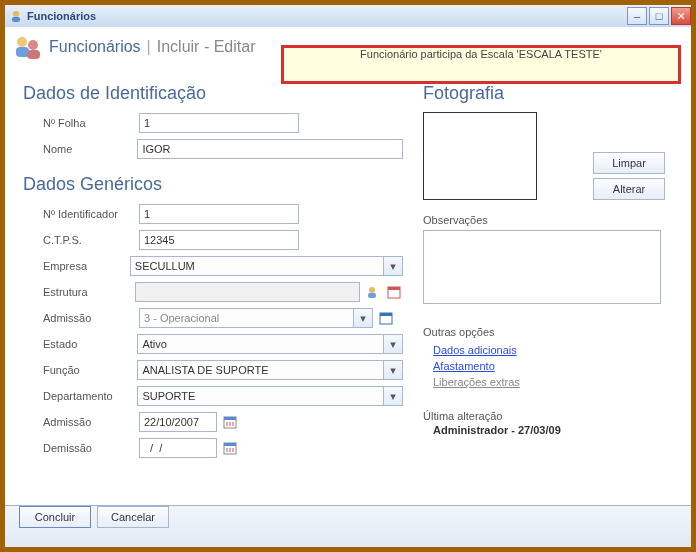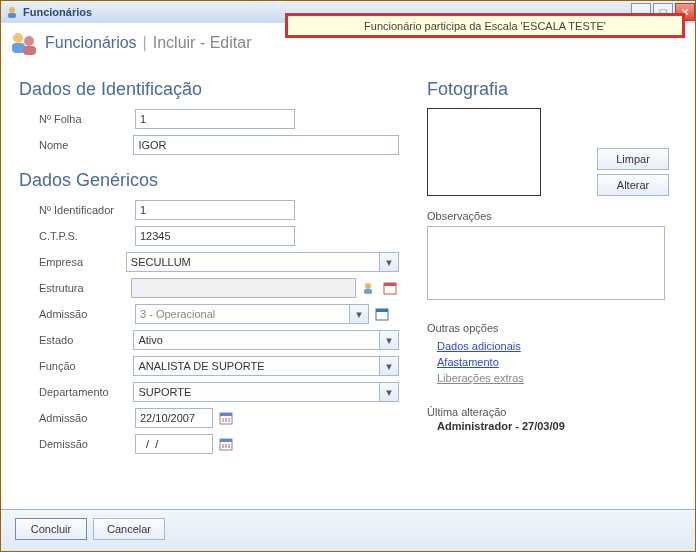--- a/index.html
+++ b/index.html
@@ -1,30 +1,30 @@
 <!DOCTYPE html>
 <html><head>
 <meta charset="utf-8">
 <style>
 * { box-sizing: border-box; margin: 0; padding: 0; font-family: Tahoma, Arial, sans-serif; font-size: 11px; }
 body { background: #fff; }
-.window { width: 696px; height: 552px; background: #fff; border: 1px solid #a16207; position: relative; }
+.window { width: 696px; height: 552px; background: #fff; border: 5px solid #a16207; position: relative; }
 .titlebar { height: 22px; background: linear-gradient(#e8f0fa, #c9dbf0); display: flex; align-items: center; padding-left: 4px; }
 .titlebar .ticon { width: 14px; height: 14px; margin-right: 4px; display:inline-block; }
 .titlebar .ttext { color: #2b4a7a; font-weight: bold; }
 .titlebar .wbtns { margin-left: auto; display: flex; }
 .wbtn { width: 20px; height: 18px; border: 1px solid #7a96bf; background: linear-gradient(#f5f9ff,#d6e4f5); margin-left: 2px; display:flex; align-items:center; justify-content:center; color:#2b4a7a; cursor:pointer; }
 .wbtn.close { background: linear-gradient(#f29b8e,#d84b3a); color:#fff; border-color:#b33; }
 
 .header { height: 40px; display:flex; align-items:center; padding: 0 8px; }
 .header .hicon { width: 30px; height: 28px; margin-right:6px; }
 .header .htitle { color: #4a6a9a; font-size: 16px; }
 .header .pipe { color:#aaa; margin: 0 6px; font-size:16px; }
 .header .hsub { color:#888; font-size:16px; }
-.msgbox { position:absolute; right:10px; top:12px; width:400px; height:25px; background:#ffffe0; border:3px solid #d83030; display:flex; align-items:center; justify-content:center; color:#444; }
+.msgbox { position:absolute; right:10px; top:40px; width:400px; height:39px; background:#ffffe0; border:3px solid #d83030; display:flex; align-items:flex-start; justify-content:center; color:#444; }
 
 .content { padding: 12px 18px 0 18px; position:relative; height: calc(100% - 22px - 40px - 42px); }
 .section-title { color:#4a6a9a; font-size:18px; margin-bottom:8px; margin-top:4px; }
 .row { display:flex; align-items:center; margin-bottom:4px; height:22px; }
 .lbl { width: 96px; color:#555;margin-left:20px; }
 .inp { height: 20px; border:1px solid #a8b8cc; padding:2px 4px; background:#fff; color:#333; }
 .inp.sel { background:#fdfdfd; }
 .inp[readonly] { background:#f0f0f0; }
 .combo { display:flex; }
 .combo .inp { flex:1; border-right:none; }
@@ -32,21 +32,21 @@
 .iconbtn { width:18px; height:18px; margin-left:4px; display:inline-flex; align-items:center; justify-content:center; cursor:pointer; }
 
 .left { width: 380px; float:left; }
 .right { width: 250px; float:right; }
 .photo-frame { width:114px; height:88px; border:1px solid #333; background:#fff; float:left; }
 .photo-btns { float:right; margin-right:8px; }
 .btn { min-width:72px; height:22px; border:1px solid #a8b8cc; background:linear-gradient(#fcfdff,#e8eef7); color:#334; cursor:pointer; display:flex;align-items:center;justify-content:center; margin-bottom:4px; padding: 0 10px; }
 .obs { width: 238px; height: 74px; border:1px solid #a8b8cc; background:#fff; color:#333; padding:3px; resize:none; }
 .link { color:#2b4ae0; text-decoration:underline; cursor:pointer; margin: 2px 0; display:inline-block; }
 .link.muted { color:#888; }
-.footer { position:absolute; left:0; right:0; bottom:0; height:42px; border-top:1px solid #9db3cf; background:linear-gradient(#f2f6fb,#e0e9f5); display:flex; align-items:center; padding-left:14px; gap:6px; }
+.footer { position:absolute; left:0; right:0; bottom:0; height:42px; border-top:1px solid #9db3cf; background:linear-gradient(#f2f6fb,#e0e9f5); display:flex; align-items:flex-start; padding-left:14px; gap:6px; }
 .clearfix::after{content:"";display:table;clear:both;}
 </style>
 </head>
 <body>
 
 <div class="window">
   <div class="titlebar">
     <span class="ticon">
       <svg width="14" height="14">
           <circle cx="7" cy="5" r="3" fill="#e7b85a"></circle>

